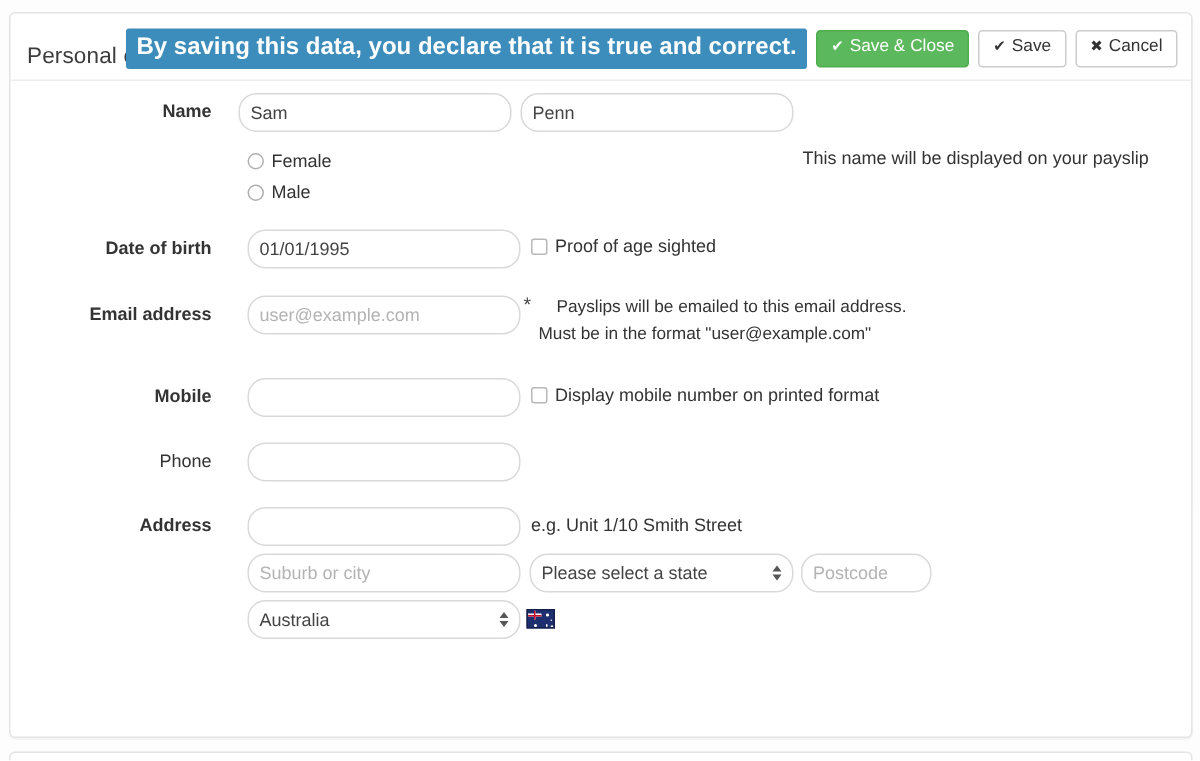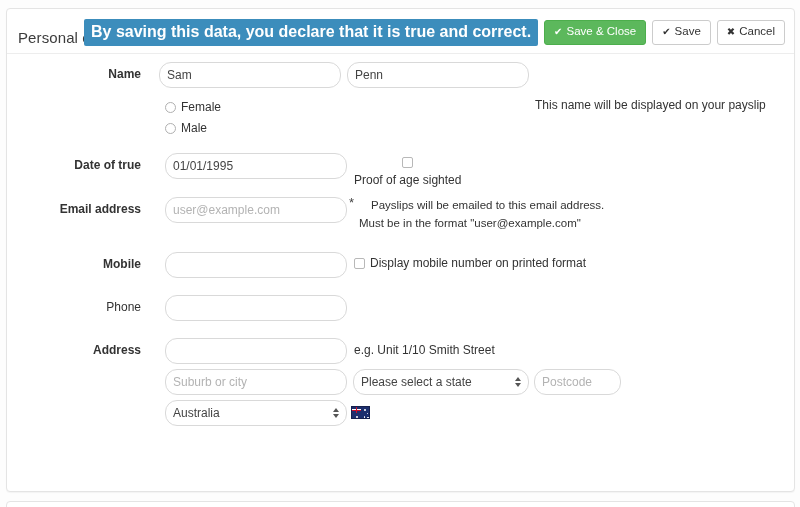--- a/index.html
+++ b/index.html
@@ -212,23 +212,23 @@
           <span class="radio"></span>
           <span>Female</span>
         </div>
         <div class="opt" style="left:158px;top:27px;">
           <span class="radio"></span>
           <span>Male</span>
         </div>
       </div>
 
       <div class="row" style="height:45px;">
-        <div class="lbl bold" style="top:10px;">Date of true</div>
+        <div class="lbl bold" style="top:10px;">Date of birth</div>
         <input type="text" style="position: absolute; left: 158px; top: 5px; width: 182px;" value="01/01/1995">
-        <div class="opt" style="left:347px;top:9px;flex-direction:column;">
+        <div class="opt" style="left:347px;top:9px;">
           <span class="checkbox"></span>
           <span>Proof of age sighted</span>
         </div>
       </div>
 
       <div class="row" style="height:54px;">
         <div class="lbl bold" style="top:9px;">Email address</div>
         <input type="text" style="position: absolute; left: 158px; top: 4px; width: 182px;" placeholder="user@example.com">
         <div class="req-star" style="left:342px;top:2px;">*</div>
         <div class="help help-sm" style="left:352px;top:4px;padding-left:12px;">Payslips will be emailed to this email address.</div>

